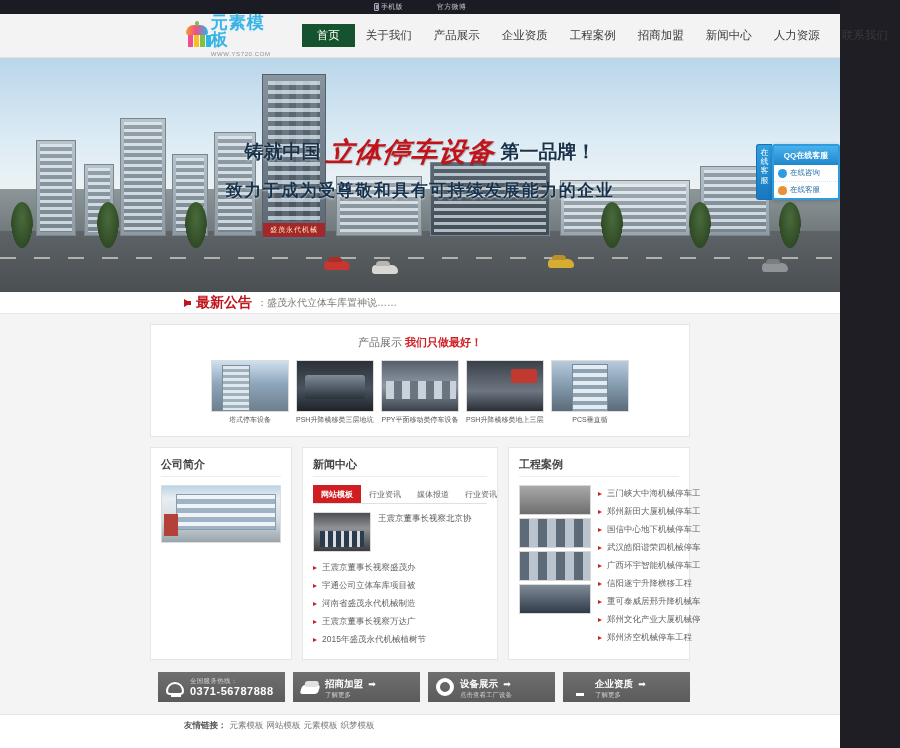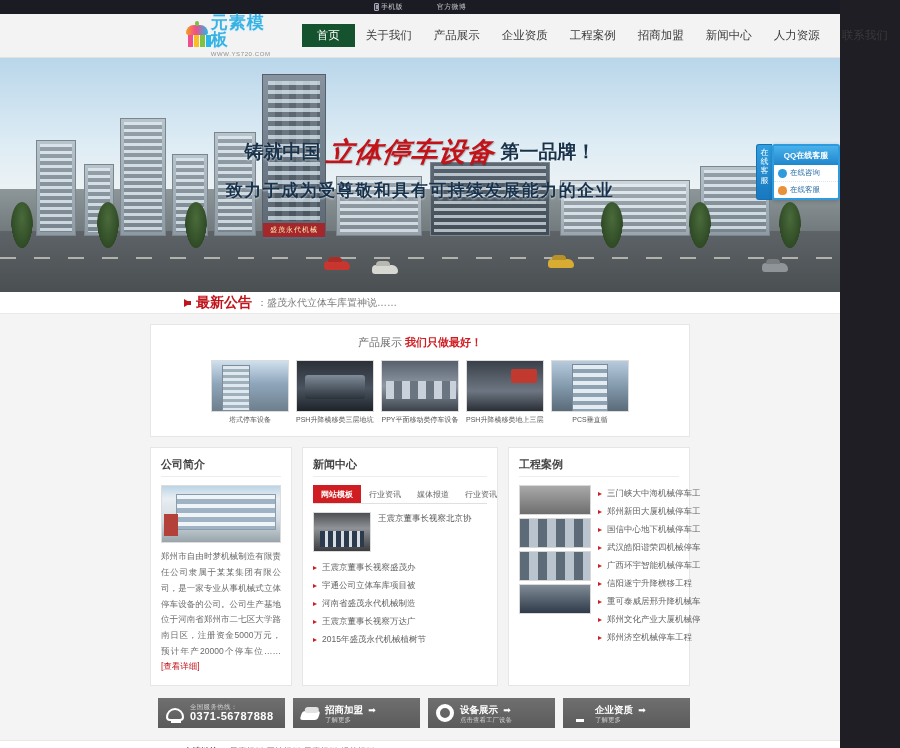--- a/index.html
+++ b/index.html
@@ -511,24 +511,20 @@
             <div class="prod-cap">PCS垂直循</div>
           </div>
         </div>
       </div>
 
       <div class="cols">
 
         <div class="col col-a">
           <div class="col-h">公司简介</div>
           <div class="about-img"></div>
-          <div class="about-txt">
-            <span>郑州市自由时梦机械制造有限责任公司隶属于某某集团有限公司，是一家专业从事机械式立体停车设备的公司。公司生产基地位于河南省郑州市二七区大学路南日区，注册资金5000万元，预计年产20000个停车位……</span>
-            <span class="more">[查看详细]</span>
-          </div>
         </div>
 
         <div class="col col-b">
           <div class="col-h">新闻中心</div>
           <div class="tabs">
             <div class="t active">网站模板</div>
             <div class="t">行业资讯</div>
             <div class="t">媒体报道</div>
             <div class="t">行业资讯</div>
           </div>

